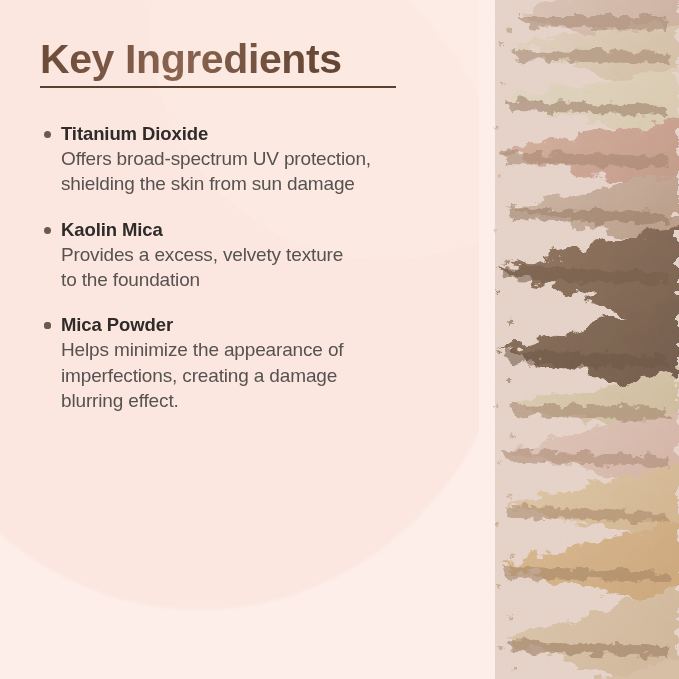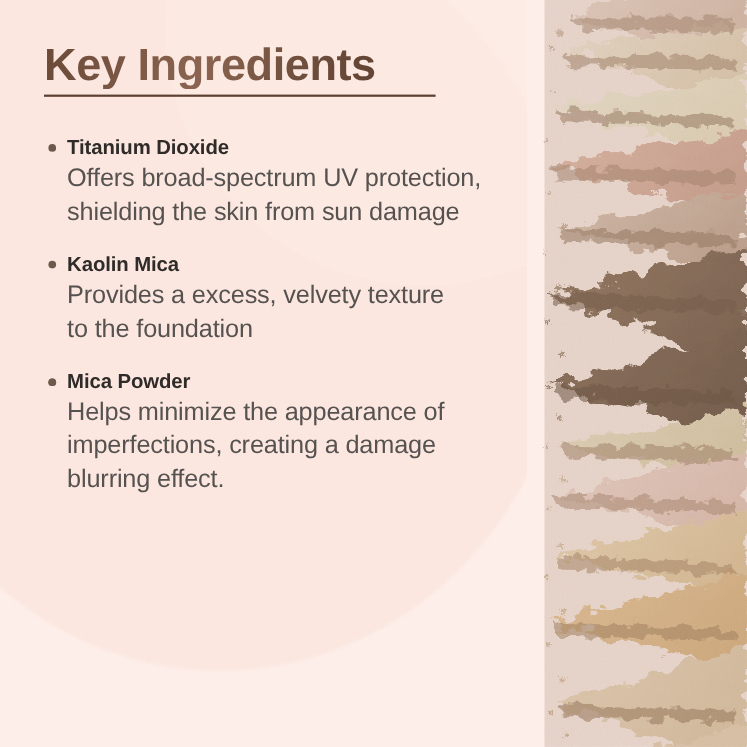--- a/index.html
+++ b/index.html
@@ -108,21 +108,21 @@
     background: #6d5a4c;
   }
   .item-title {
     font-size: 18.5px;
     font-weight: bold;
     color: #2f2b28;
     line-height: 1.25;
     letter-spacing: -0.1px;
   }
   .item-desc {
-    font-size: 23px;
+    font-size: 19px;
     color: #565250;
     line-height: 1.33;
     letter-spacing: -0.15px;
     margin-top: 1px;
     white-space: pre-line;
   }
 
   
   .powder {
     position: absolute;

